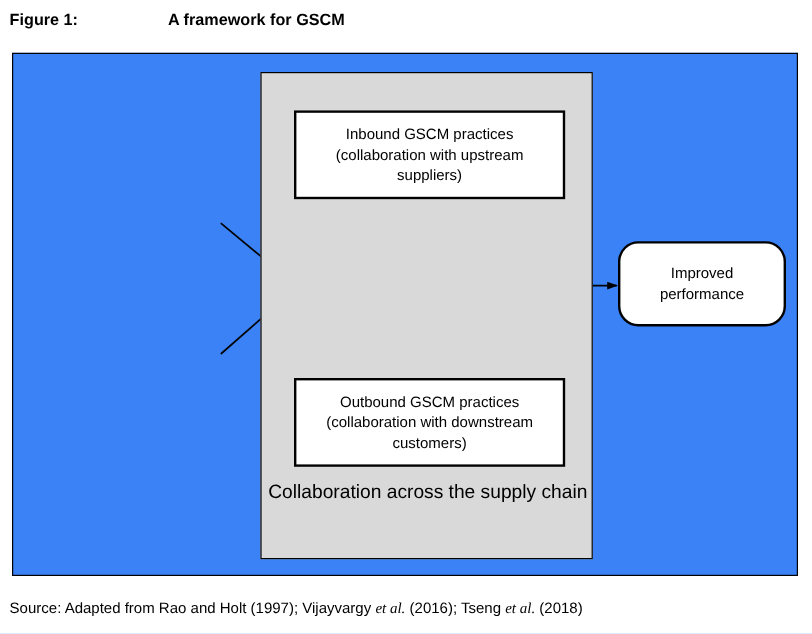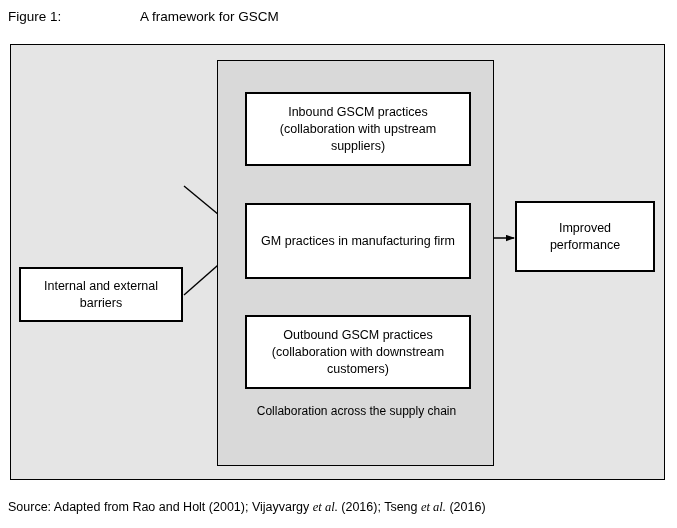--- a/index.html
+++ b/index.html
@@ -17,62 +17,62 @@
   }
 
   
   #figure-caption {
     position: absolute;
     left: 8px;
     top: 6px;
     width: 600px;
     height: 22px;
     font-size: 13.5px;
-    font-weight: normal;
+    font-weight: bold;
     line-height: 22px;
     white-space: nowrap;
   }
   #figure-caption .fig-label {
     display: inline-block;
     width: 132px;
   }
   #figure-caption .fig-title {
     display: inline-block;
   }
 
   
   #figure-frame {
     position: absolute;
     left: 10px;
     top: 44px;
     width: 655px;
     height: 436px;
     border: 1.5px solid #000000;
     box-sizing: border-box;
-    background: #e5e5e5;
+    background: #3b82f6;
   }
 
   
   #collaboration-panel {
     position: absolute;
     left: 206px;
     top: 15px;
     width: 277px;
     height: 406px;
     background: #d9d9d9;
     border: 1.5px solid #000000;
     box-sizing: border-box;
   }
   #collaboration-caption {
     position: absolute;
     left: 0;
     top: 342px;
     width: 277px;
     text-align: center;
-    font-size: 12px;
+    font-size: 16px;
     line-height: 16px;
     color: #000000;
   }
 
   
   .node-box {
     position: absolute;
     box-sizing: border-box;
     background: #ffffff;
     border: 2px solid #000000;
@@ -90,21 +90,21 @@
   }
 
   
   #box-inbound   { left: 27px;  top: 31px;  width: 226px; height: 74px; }
   #box-gm        { left: 27px;  top: 142px; width: 226px; height: 76px; }
   #box-outbound  { left: 27px;  top: 254px; width: 226px; height: 74px; }
 
   
   #box-drivers   { left: 8px;   top: 120px; width: 164px; height: 55px; }
   #box-barriers  { left: 8px;   top: 222px; width: 164px; height: 55px; }
-  #box-performance { left: 504px; top: 156px; width: 140px; height: 71px; }
+  #box-performance { left: 504px; top: 156px; width: 140px; height: 71px; border-radius: 17px; }
 
   
   #connectors {
     position: absolute;
     left: 0;
     top: 0;
     width: 655px;
     height: 436px;
     pointer-events: none;
   }
@@ -150,37 +150,31 @@
 
     <line x1="462" y1="193" x2="503" y2="193" stroke="#000000" stroke-width="1.4" marker-end="url(#arrowhead)"></line>
   </svg>
 
   <div id="collaboration-panel">
 
     <div class="node-box" id="box-inbound">
       <span class="node-text">Inbound GSCM practices (collaboration with upstream suppliers)</span>
     </div>
 
-    <div class="node-box" id="box-gm">
-      <span class="node-text">GM practices in manufacturing firm</span>
-    </div>
 
     <div class="node-box" id="box-outbound">
       <span class="node-text">Outbound GSCM practices (collaboration with downstream customers)</span>
     </div>
 
     <div id="collaboration-caption">Collaboration across the supply chain</div>
   </div>
 
 
-  <div class="node-box" id="box-barriers">
-    <span class="node-text">Internal and external barriers</span>
-  </div>
 
   <div class="node-box" id="box-performance">
     <span class="node-text">Improved performance</span>
   </div>
 
 </div>
 
 <div id="source-line">
-  <span>Source: Adapted from Rao and Holt (2001); Vijayvargy </span><span class="ital">et al.</span><span> (2016); Tseng </span><span class="ital">et al.</span><span> (2016)</span>
+  <span>Source: Adapted from Rao and Holt (1997); Vijayvargy </span><span class="ital">et al.</span><span> (2016); Tseng </span><span class="ital">et al.</span><span> (2018)</span>
 </div>
 
 </body></html>

